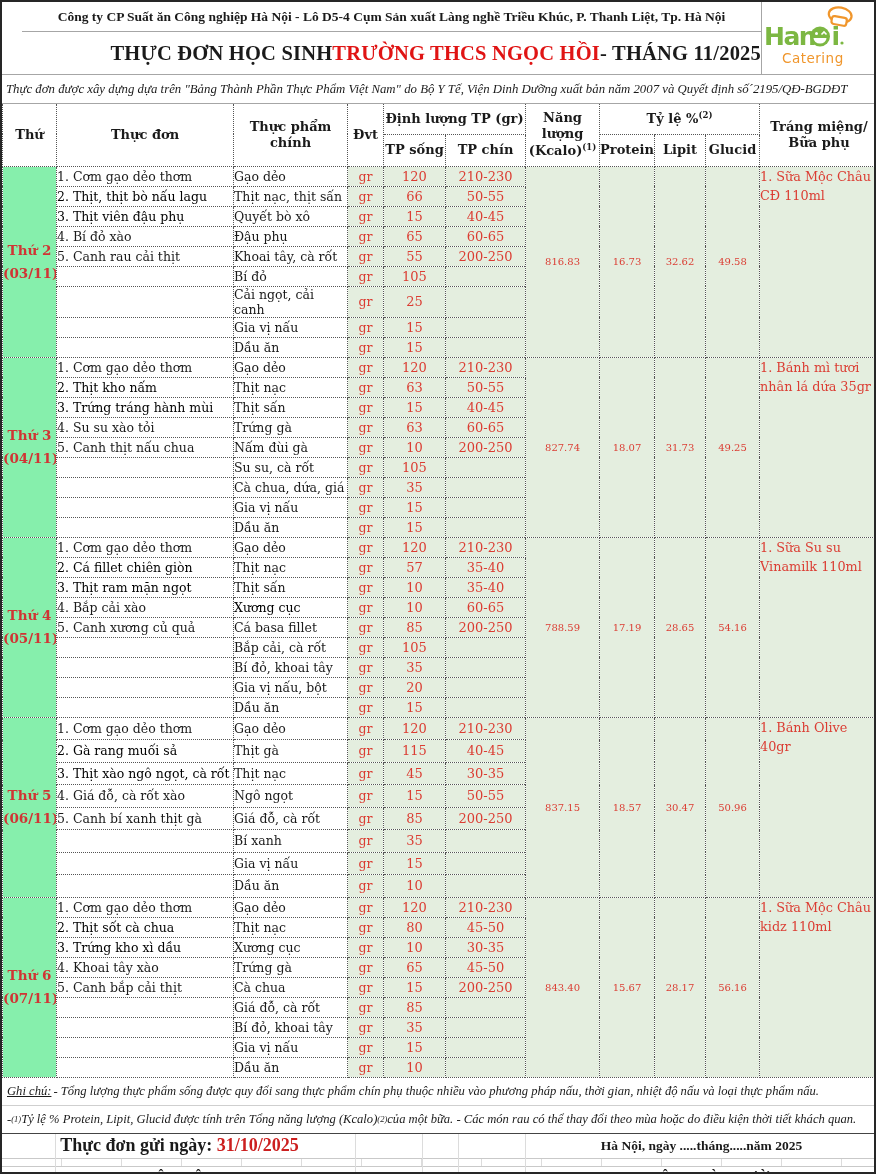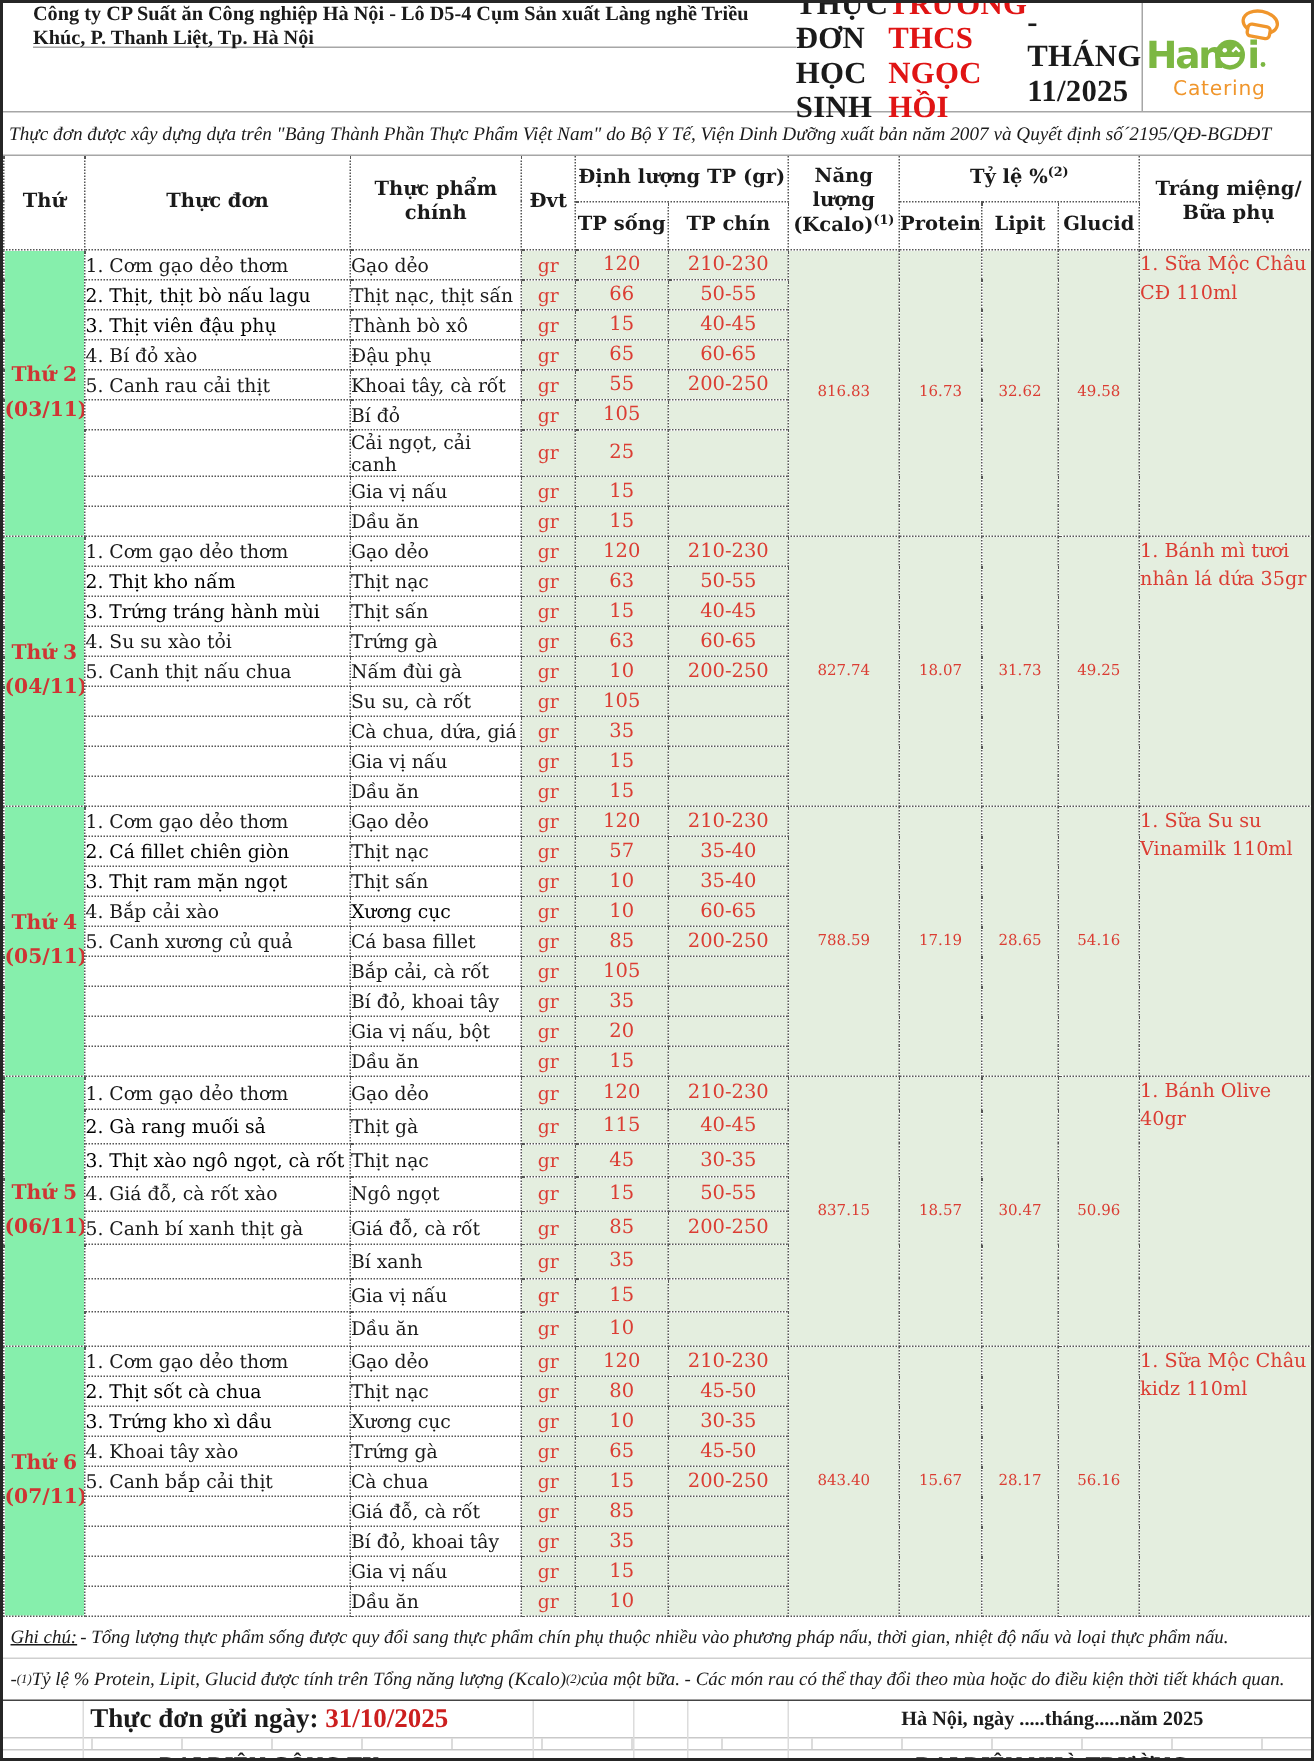--- a/index.html
+++ b/index.html
@@ -4,21 +4,21 @@
 <style>
   html,body{margin:0;padding:0;background:#fff;}
   .page{
     width:876px;height:1174px;box-sizing:border-box;
     border:2px solid #262626;background:#fff;
     font-family:"Liberation Serif",serif;color:#1a1a1a;
     display:flex;flex-direction:column;overflow:hidden;
   }
   
   .tophead{display:flex;height:72px;flex:none;border-bottom:1px solid #a6a6a6;}
-  .tophead-left{width:753px;display:flex;flex-direction:row;border-right:1px solid #a6a6a6;padding-left:20px;}
+  .tophead-left{width:753px;display:flex;flex-direction:column;border-right:1px solid #a6a6a6;padding-left:20px;}
   .company-row{height:29px;border-bottom:1px solid #a6a6a6;display:flex;align-items:center;justify-content:center;
     font-weight:bold;font-size:13.5px;}
   .title-row{flex:1;display:flex;align-items:center;justify-content:flex-end;font-weight:bold;font-size:20.5px;letter-spacing:.2px;}
   .title-row .school{color:#e01414;}
   .logo-box{flex:1;display:flex;align-items:center;justify-content:center;}
   .note-row{height:28px;flex:none;border-bottom:1px solid #a6a6a6;display:flex;align-items:center;
     font-style:italic;font-size:12.8px;padding:0 4px;white-space:nowrap;overflow:hidden;}
   
   table.menu{border-collapse:collapse;table-layout:fixed;width:876px;flex:none;}
   table.menu th,table.menu td{border:1px dotted #555;padding:0;overflow:hidden;}
@@ -155,21 +155,21 @@
         </tr>
         <tr style="height: 20px;">
           <td class="menu-c red">2. Thịt, thịt bò nấu lagu</td>
           <td class="ingr-c">Thịt nạc, thịt sấn</td>
           <td class="g unit-c">gr</td>
           <td class="g num-c">66</td>
           <td class="g num-c">50-55</td>
         </tr>
         <tr style="height: 20px;">
           <td class="menu-c red">3. Thịt viên đậu phụ</td>
-          <td class="ingr-c">Thành bò xô</td>
+          <td class="ingr-c">Quyết bò xô</td>
           <td class="g unit-c">gr</td>
           <td class="g num-c">15</td>
           <td class="g num-c">40-45</td>
         </tr>
         <tr style="height: 20px;">
           <td class="menu-c">4. Bí đỏ xào</td>
           <td class="ingr-c">Đậu phụ</td>
           <td class="g unit-c">gr</td>
           <td class="g num-c">65</td>
           <td class="g num-c">60-65</td>

